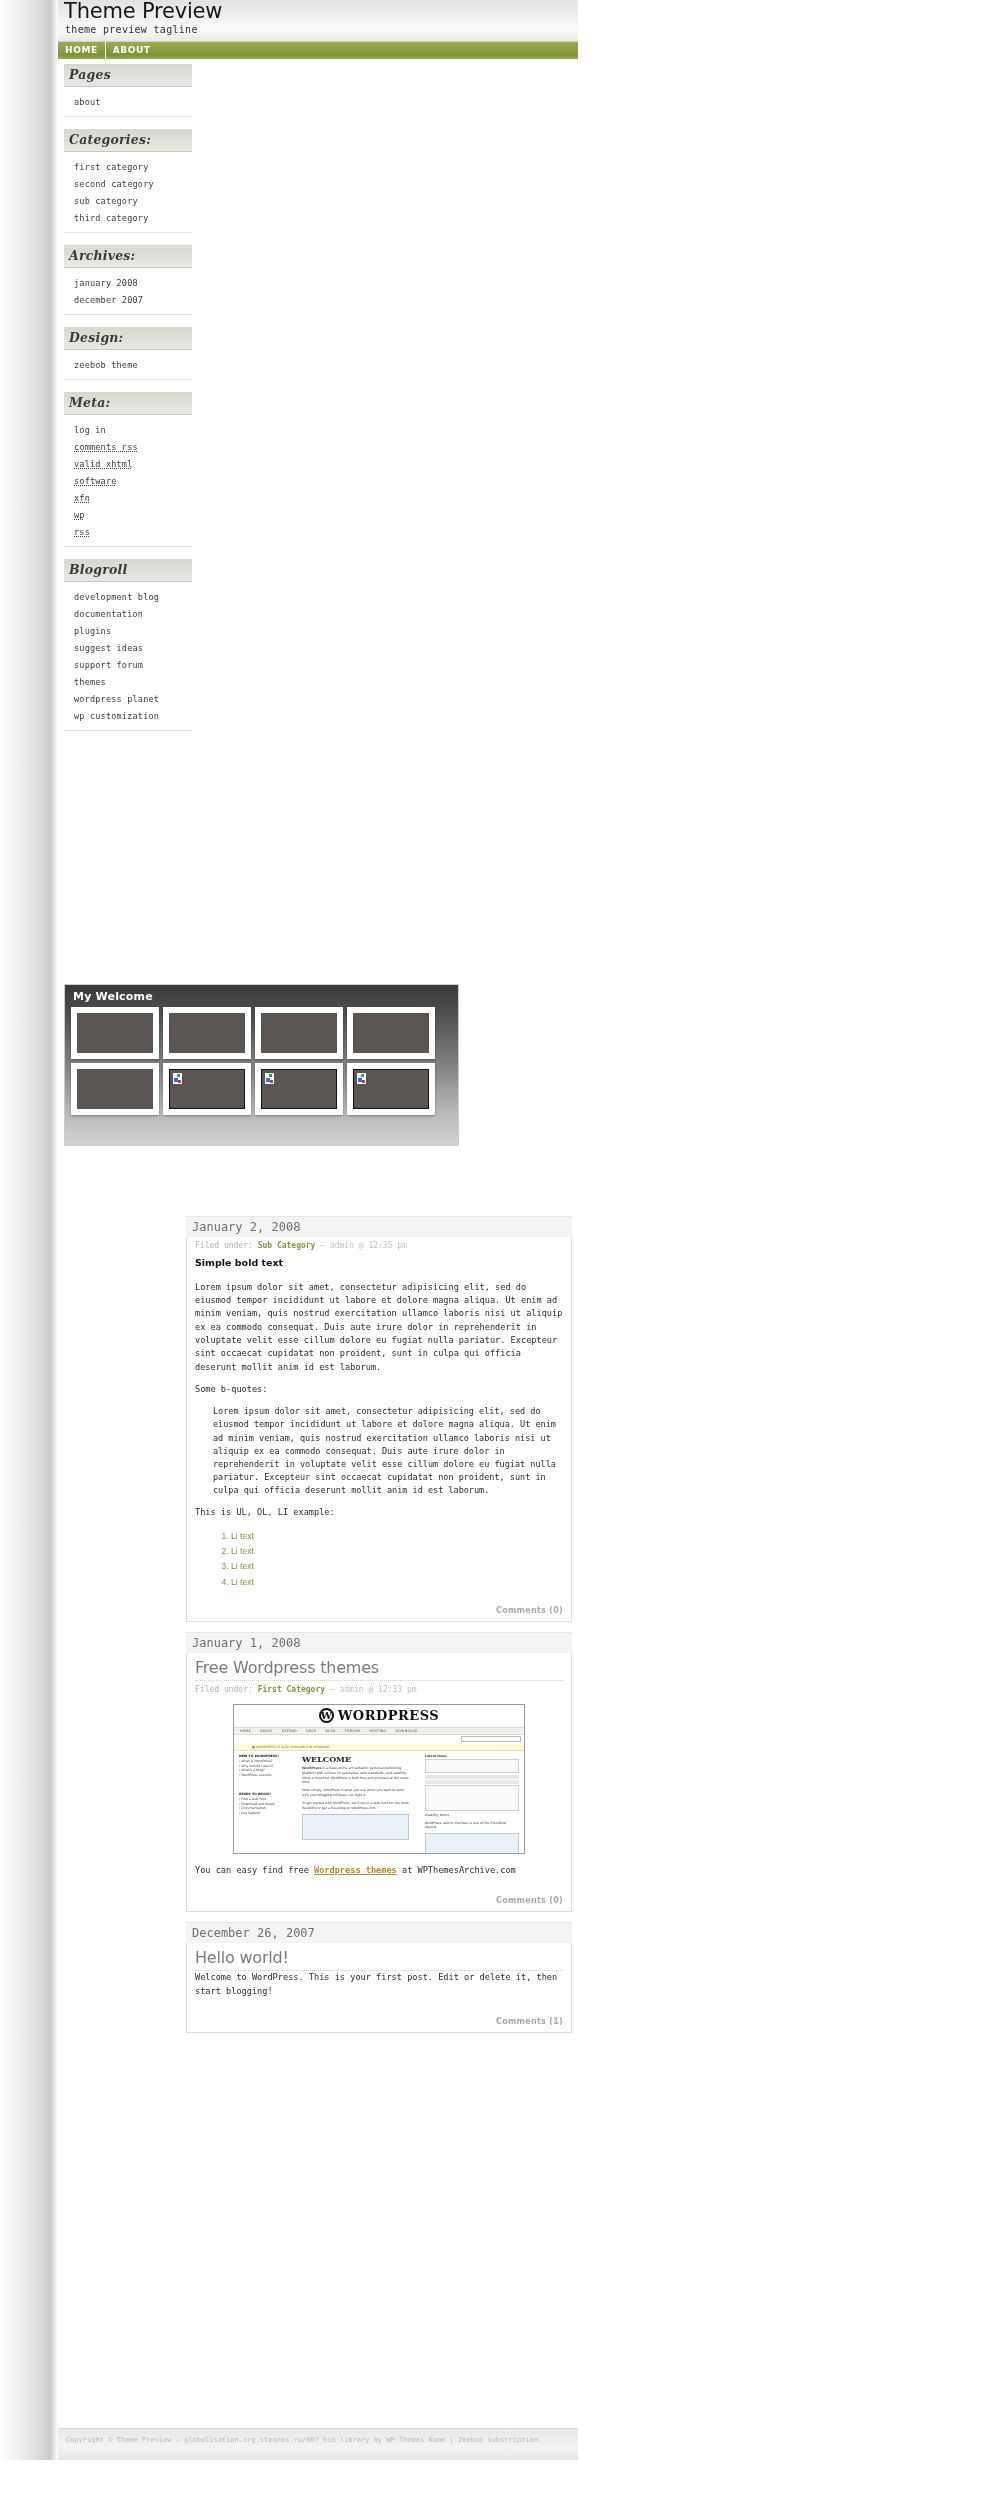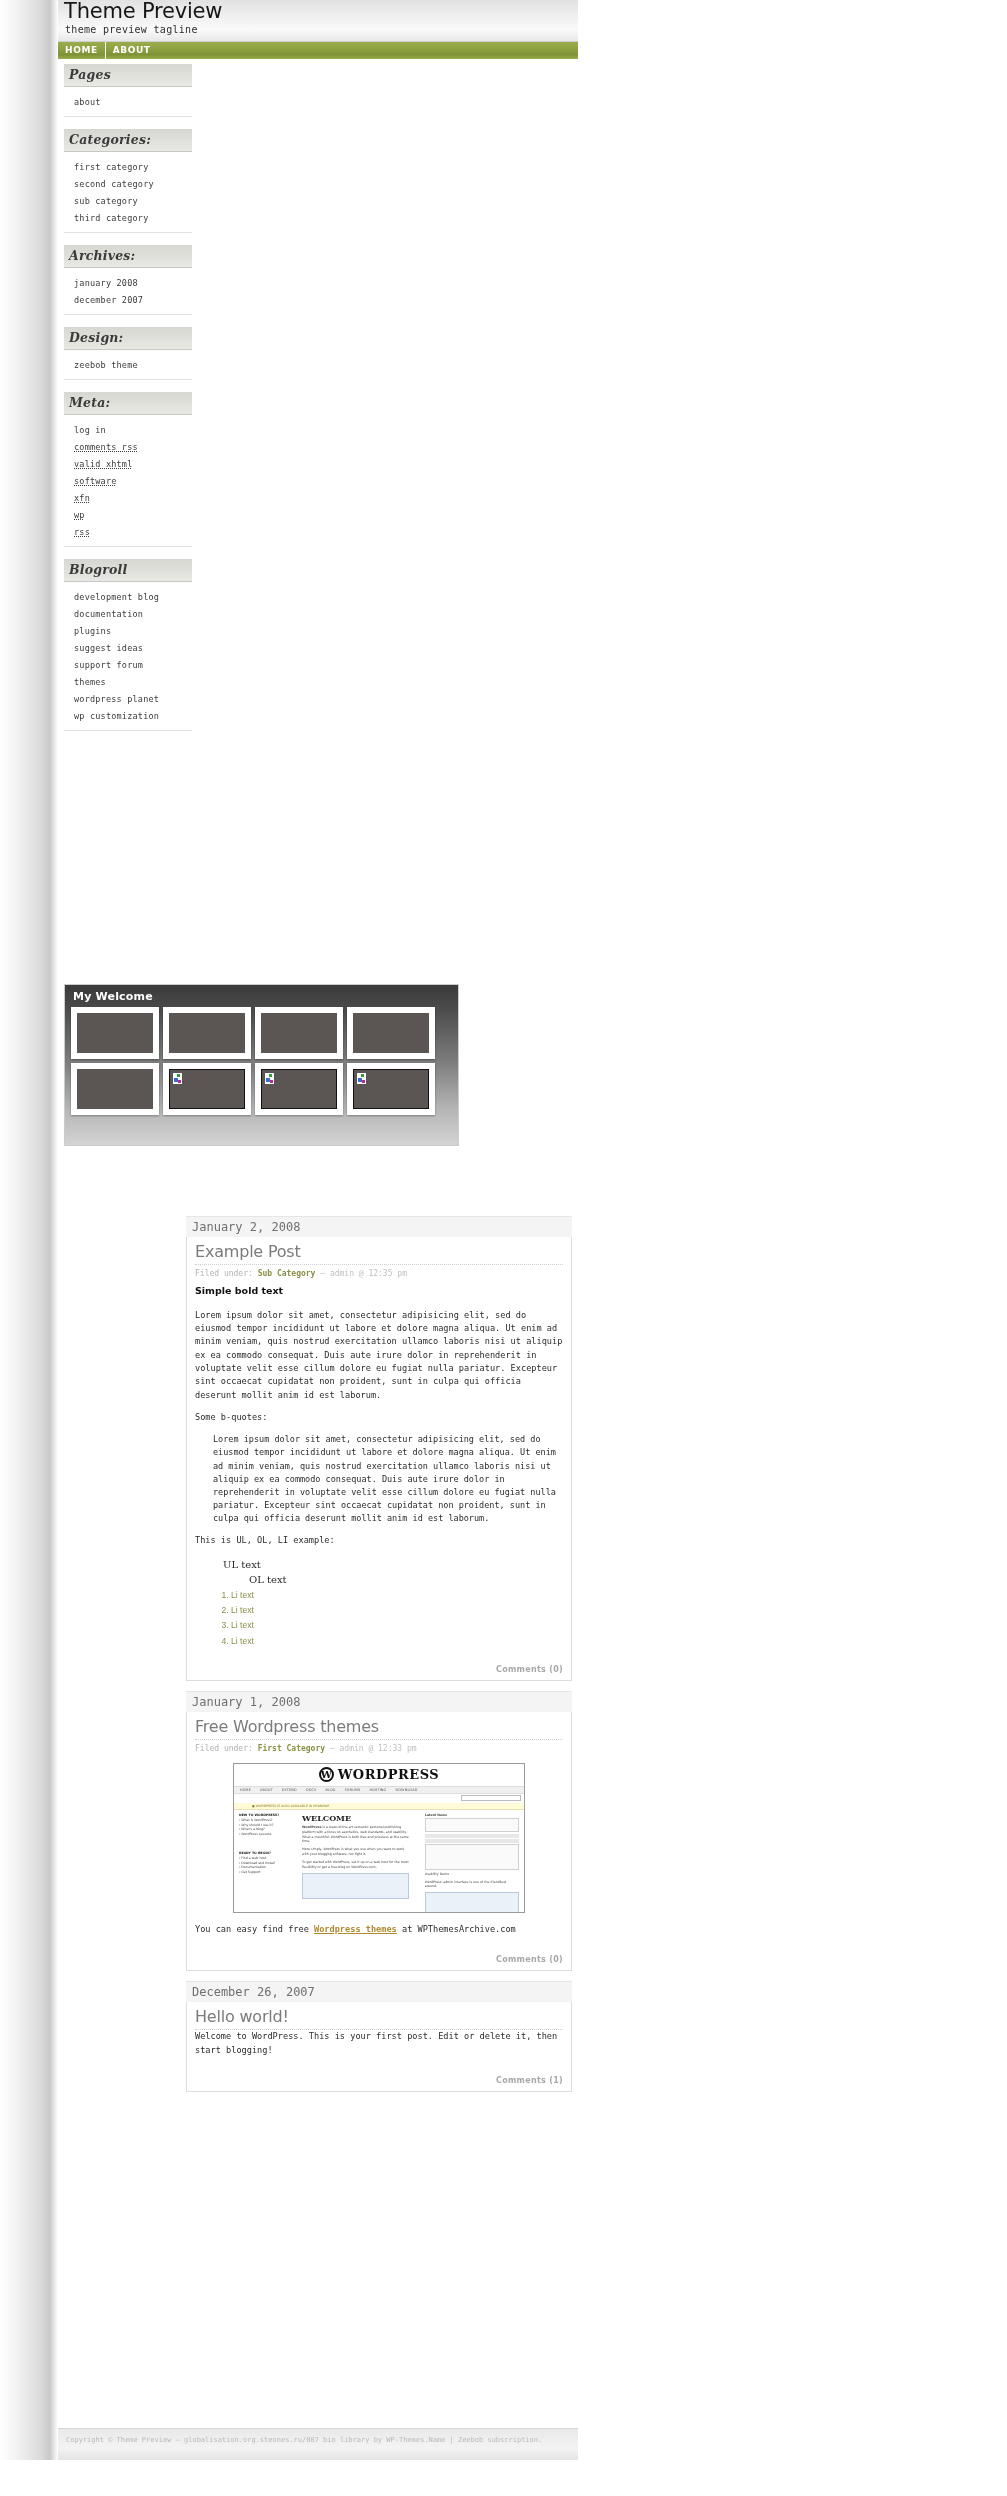--- a/index.html
+++ b/index.html
@@ -321,38 +321,31 @@
 
       </div>
 
       <div id="content">
 
         <div style="height:1152px;"></div>
 
         <div class="post">
           <div class="postdate">January 2, 2008</div>
           <div class="postbody">
-            <h2 class="title">Example Post</h2>
             <div class="meta">
               <span>Filed under:</span>
               <a href="#">Sub Category</a>
               <span class="sep">— admin @ 12:35 pm</span>
             </div>
             <div class="entry">
               <p class="bold">Simple bold text</p>
               <p>Lorem ipsum dolor sit amet, consectetur adipisicing elit, sed do eiusmod tempor incididunt ut labore et dolore magna aliqua. Ut enim ad minim veniam, quis nostrud exercitation ullamco laboris nisi ut aliquip ex ea commodo consequat. Duis aute irure dolor in reprehenderit in voluptate velit esse cillum dolore eu fugiat nulla pariatur. Excepteur sint occaecat cupidatat non proident, sunt in culpa qui officia deserunt mollit anim id est laborum.</p>
               <p>Some b-quotes:</p>
               <blockquote>Lorem ipsum dolor sit amet, consectetur adipisicing elit, sed do eiusmod tempor incididunt ut labore et dolore magna aliqua. Ut enim ad minim veniam, quis nostrud exercitation ullamco laboris nisi ut aliquip ex ea commodo consequat. Duis aute irure dolor in reprehenderit in voluptate velit esse cillum dolore eu fugiat nulla pariatur. Excepteur sint occaecat cupidatat non proident, sunt in culpa qui officia deserunt mollit anim id est laborum.</blockquote>
               <p>This is UL, OL, LI example:</p>
-              <ul class="demo">
-                <li>UL text</li>
-                <ul>
-                  <li>OL text</li>
-                </ul>
-              </ul>
               <ol class="demo">
                 <li><a href="#">Li text</a></li>
                 <li><a href="#">Li text</a></li>
                 <li><a href="#">Li text</a></li>
                 <li><a href="#">Li text</a></li>
               </ol>
             </div>
             <div class="comments-line">Comments (0)</div>
           </div>
         </div>

